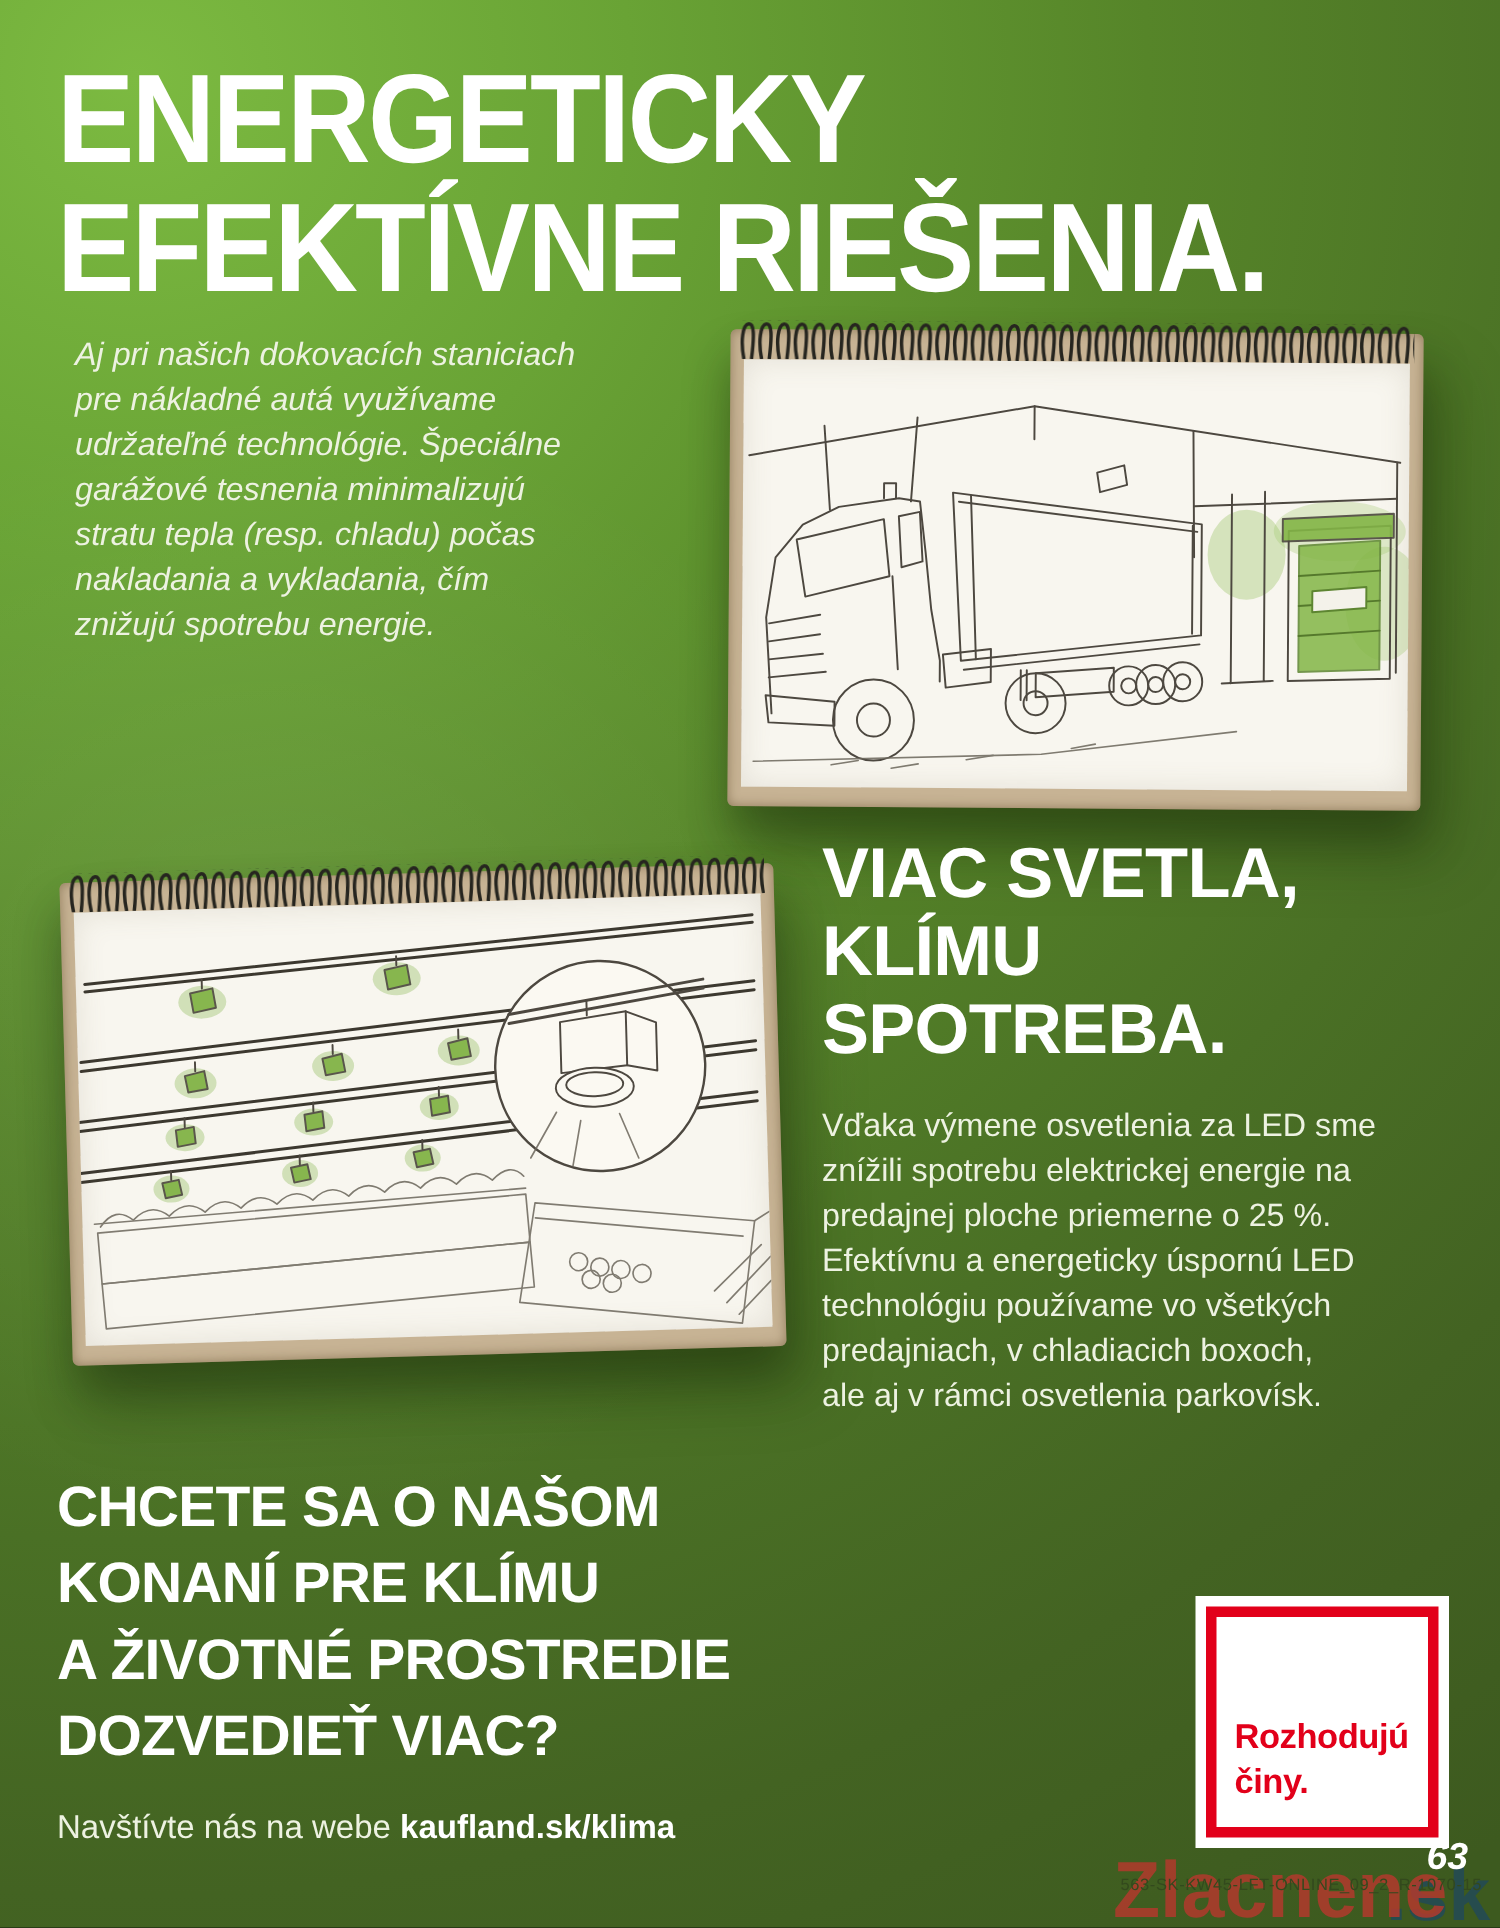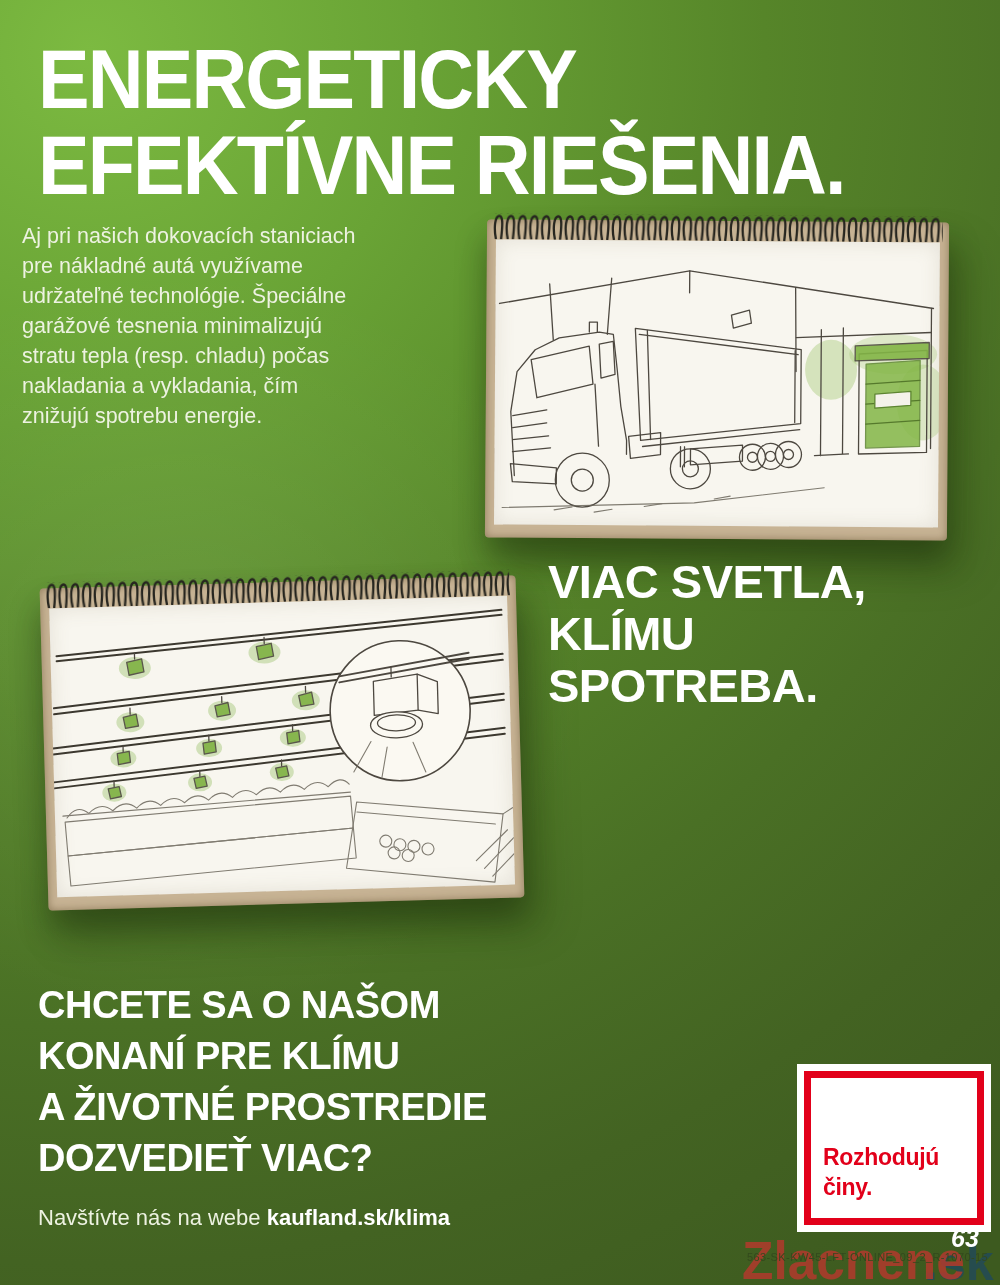--- a/index.html
+++ b/index.html
@@ -8,35 +8,35 @@
     font-family:"Liberation Sans",sans-serif;
     background:
       radial-gradient(60% 42% at 18% 50%, rgba(255,255,255,.07), rgba(255,255,255,0) 70%),
       radial-gradient(150% 115% at 9% 4%, #7cba41 0%, #69a335 22%, #568529 45%, #4a7025 66%, #436322 82%, #3d5a1f 100%);
   }
   .h-display{position:absolute;color:#ffffff;font-weight:bold;transform-origin:left top;margin:0;white-space:pre-line;}
   #hero-title{left:38px;top:36px;font-size:84px;line-height:86px;letter-spacing:-2px;transform:scaleX(.92);}
   #lighting-title{left:548px;top:556px;font-size:47px;line-height:52px;letter-spacing:-.5px;}
   #cta-title{left:38px;top:980px;font-size:38px;line-height:51px;letter-spacing:-.5px;}
   .body-text{position:absolute;color:#edf2e1;font-size:21.5px;line-height:30px;white-space:pre-line;margin:0;}
-  #intro-text{left:22px;top:221px;width:470px;}
+  #intro-text{left:50px;top:221px;width:470px;font-style:italic;}
   #lighting-text{left:548px;top:735px;width:440px;}
   #visit-line{position:absolute;left:38px;top:1205px;font-size:22px;color:#edf2e1;}
   #visit-line .link{font-weight:bold;color:#ffffff;}
 
   .notebook{position:absolute;background:#c7b394;border-radius:4px;
     box-shadow:inset 0 0 8px rgba(96,76,44,.55), 0 20px 30px rgba(22,38,8,.38), 16px 28px 42px rgba(22,38,8,.26);}
   .paper{position:absolute;left:9px;right:9px;top:20px;bottom:13px;background:#f8f6ef;
     box-shadow:inset 0 0 20px rgba(125,112,82,.16);}
   .spiral{position:absolute;left:6px;right:6px;top:-6px;height:26px;}
   #notebook-truck{left:486px;top:221px;width:462px;height:318px;transform:rotate(.4deg);}
   #notebook-lights{left:44px;top:582px;width:476px;height:322px;transform:rotate(-1.6deg);}
   .sketch{position:absolute;left:0;top:0;width:100%;height:100%;}
 
-  #logo-badge{position:absolute;left:797px;top:1064px;width:194px;height:168px;background:#ffffff;}
+  #logo-badge{position:absolute;left:797px;top:1064px;width:169px;height:168px;background:#ffffff;}
   #logo-frame{position:absolute;left:7px;top:7px;right:7px;bottom:7px;border:7px solid #e2001a;}
   #logo-text{position:absolute;left:26px;top:78px;color:#e2001a;font-weight:bold;font-size:23px;line-height:30px;letter-spacing:-.3px;white-space:pre-line;}
 
   #watermark-suffix{position:absolute;left:924px;top:1234px;font-size:50px;font-weight:bold;color:rgba(33,73,90,.8);z-index:1;}
   #watermark-main{position:absolute;left:742px;top:1230px;font-size:53px;font-weight:bold;color:rgba(180,56,44,.83);transform:scaleX(.97);transform-origin:left top;z-index:2;}
   #print-code{position:absolute;left:747px;top:1251px;font-size:11px;color:#33491d;letter-spacing:.4px;z-index:3;}
   #page-number{position:absolute;left:951px;top:1224px;font-size:25px;font-weight:bold;color:#ffffff;z-index:4;font-style:italic;}
 
   svg .ink{stroke:#4d4840;stroke-width:1.3;fill:none;stroke-linecap:round;stroke-linejoin:round;}
   svg .ink2{stroke:#6b665b;stroke-width:1.1;fill:none;stroke-linecap:round;stroke-linejoin:round;opacity:.85;}
@@ -218,20 +218,27 @@
           <path d="M3 26 C 0.5 14, 2 3, 6 2.5 C 9.5 2, 10 9, 8 26" fill="none" stroke="#26251f" stroke-width="2.3"></path>
         </pattern>
       </defs>
       <rect width="464" height="26" fill="url(#coil-b)"></rect>
     </svg>
   </div>
 
   <h2 id="lighting-title" class="h-display">VIAC SVETLA,
 KLÍMU
 SPOTREBA.</h2>
+  <p id="lighting-text" class="body-text">Vďaka výmene osvetlenia za LED sme
+znížili spotrebu elektrickej energie na
+predajnej ploche priemerne o 25 %.
+Efektívnu a energeticky úspornú LED
+technológiu používame vo všetkých
+predajniach, v chladiacich boxoch,
+ale aj v rámci osvetlenia parkovísk.</p>
 
   <h2 id="cta-title" class="h-display">CHCETE SA O NAŠOM
 KONANÍ PRE KLÍMU
 A ŽIVOTNÉ PROSTREDIE
 DOZVEDIEŤ VIAC?</h2>
 
   <div id="visit-line">
     <span>Navštívte nás na webe </span><span class="link">kaufland.sk/klima</span>
   </div>
 

